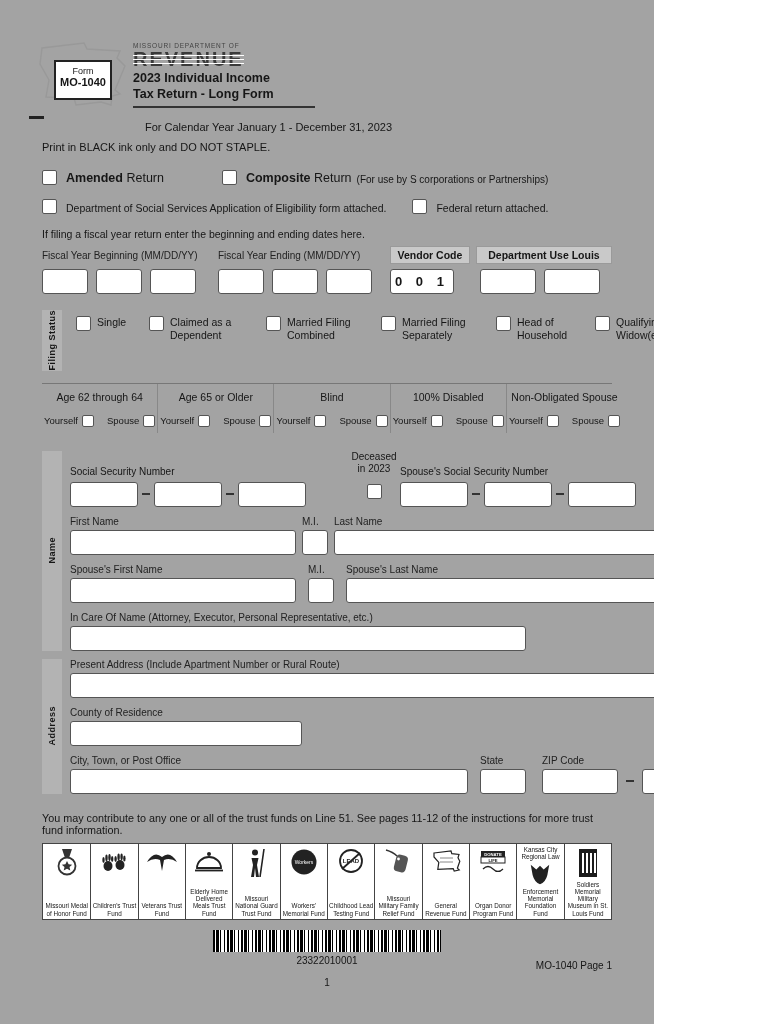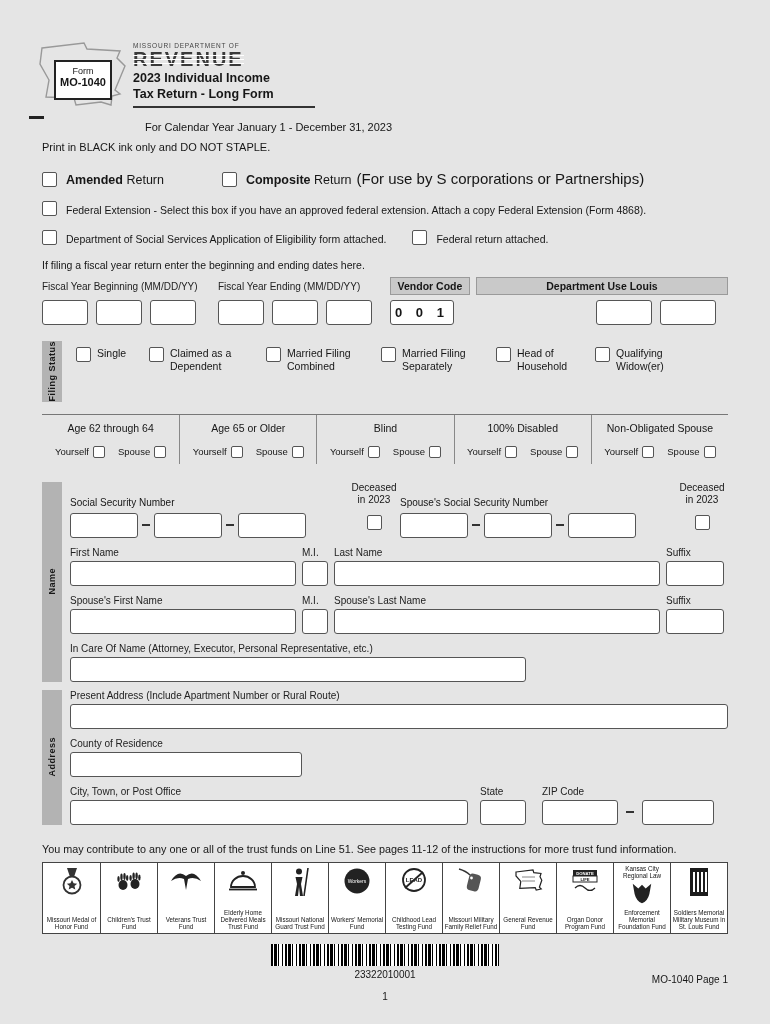--- a/index.html
+++ b/index.html
@@ -1,17 +1,17 @@
 <!DOCTYPE html>
 <html><head>
 <meta charset="utf-8">
 <style>
 *{margin:0;padding:0;box-sizing:border-box}
 body{width:770px;height:1024px;background:#fff;color:#161616;font-family:"Liberation Sans",sans-serif;font-size:10px}
-.page{position:relative;width:770px;height:1024px;overflow:hidden;background:#e5e5e5}
+.page{position:relative;width:654px;height:1024px;overflow:hidden;background:#a3a3a3}
 .content{padding:0 42px}
 
 .top-block{position:relative;height:160px}
 .reg-dash{position:absolute;left:29px;top:116px;width:15px;height:3px;background:#222}
 .mo-shape{position:absolute;left:32px;top:36px}
 .form-id{position:absolute;left:54px;top:60px;width:58px;height:40px;border:2px solid #222;background:#fff;text-align:center;padding-top:4px}
 .form-id .fl{font-size:9px}
 .form-id .fn{font-size:11px;font-weight:bold}
 .header-text{position:absolute;left:133px;top:42px;width:182px;border-bottom:2px solid #333;padding-bottom:3px}
 .dept-line{font-size:6.5px;letter-spacing:.8px;color:#444}
@@ -23,21 +23,21 @@
 
 .cb{width:15px;height:15px;border:1.6px solid #555;border-radius:2px;background:#fff;flex:none;display:inline-block}
 .cbs{width:12px;height:12px;border:1.5px solid #555;border-radius:2px;background:#fff;flex:none;display:inline-block}
 .ibox{height:25px;border:1.6px solid #555;border-radius:3px;background:#fff;flex:none}
 .dash{width:8px;height:2.4px;background:#333;flex:none;margin:0 4px}
 .flabel{font-size:10px;color:#222;margin-bottom:3px}
 
 .row{display:flex;align-items:flex-end}
 .row-amended{margin-top:10px}
 .row-amended .big{font-size:12.5px;margin-left:9px}
-.row-amended .note{font-size:15px;margin-left:5px}
+.row-amended .note{font-size:10px;margin-left:5px}
 .row-fedext,.row-dss{margin-top:14px;font-size:10.5px}
 .row-fedext .cb,.row-dss .cb{margin-right:9px}
 .fiscal-instr{margin-top:14px;font-size:10.5px}
 .fiscal-row{display:flex;margin-top:6px;align-items:flex-end}
 .fg{display:flex;flex-direction:column}
 .fg .boxes{display:flex;gap:8px;margin-top:5px}
 .gray-head{background:#c9c9c9;border:1px solid #9a9a9a;font-weight:bold;font-size:10.5px;text-align:center;padding:2px 4px}
 .vcode-val{display:flex;align-items:center;justify-content:center;font-weight:bold;font-size:13px;letter-spacing:5px;width:64px}
 
 .section{display:flex;align-items:stretch}
@@ -117,24 +117,20 @@
   <div class="content">
 
     <div class="row row-amended">
       <span class="cb"></span>
       <span class="big"><b>Amended</b><span> Return</span></span>
       <span class="cb" style="margin-left:58px"></span>
       <span class="big"><b>Composite</b><span> Return</span></span>
       <span class="note">(For use by S corporations or Partnerships)</span>
     </div>
 
-    <div class="row row-fedext">
-      <span class="cb"></span>
-      <span>Federal Extension - Select this box if you have an approved federal extension. Attach a copy Federal Extension (Form 4868).</span>
-    </div>
 
     <div class="row row-dss">
       <span class="cb"></span>
       <span>Department of Social Services Application of Eligibility form attached.</span>
       <span class="cb" style="margin-left:26px"></span>
       <span>Federal return attached.</span>
     </div>
 
     <div class="fiscal-instr">If filing a fiscal year return enter the beginning and ending dates here.</div>
     <div class="fiscal-row">
@@ -323,21 +319,21 @@
           <div class="ncol" style="width:326px">
             <div class="flabel">Last Name</div>
             <div class="ibox"></div>
           </div>
           <div class="ncol" style="width:58px">
             <div class="flabel">Suffix</div>
             <div class="ibox"></div>
           </div>
         </div>
 
-        <div class="nrow" style="column-gap:6px">
+        <div class="nrow" style="column-gap:12px">
           <div class="ncol" style="width:226px">
             <div class="flabel">Spouse's First Name</div>
             <div class="ibox"></div>
           </div>
           <div class="ncol" style="width:26px">
             <div class="flabel">M.I.</div>
             <div class="ibox"></div>
           </div>
           <div class="ncol" style="width:326px">
             <div class="flabel">Spouse's Last Name</div>

